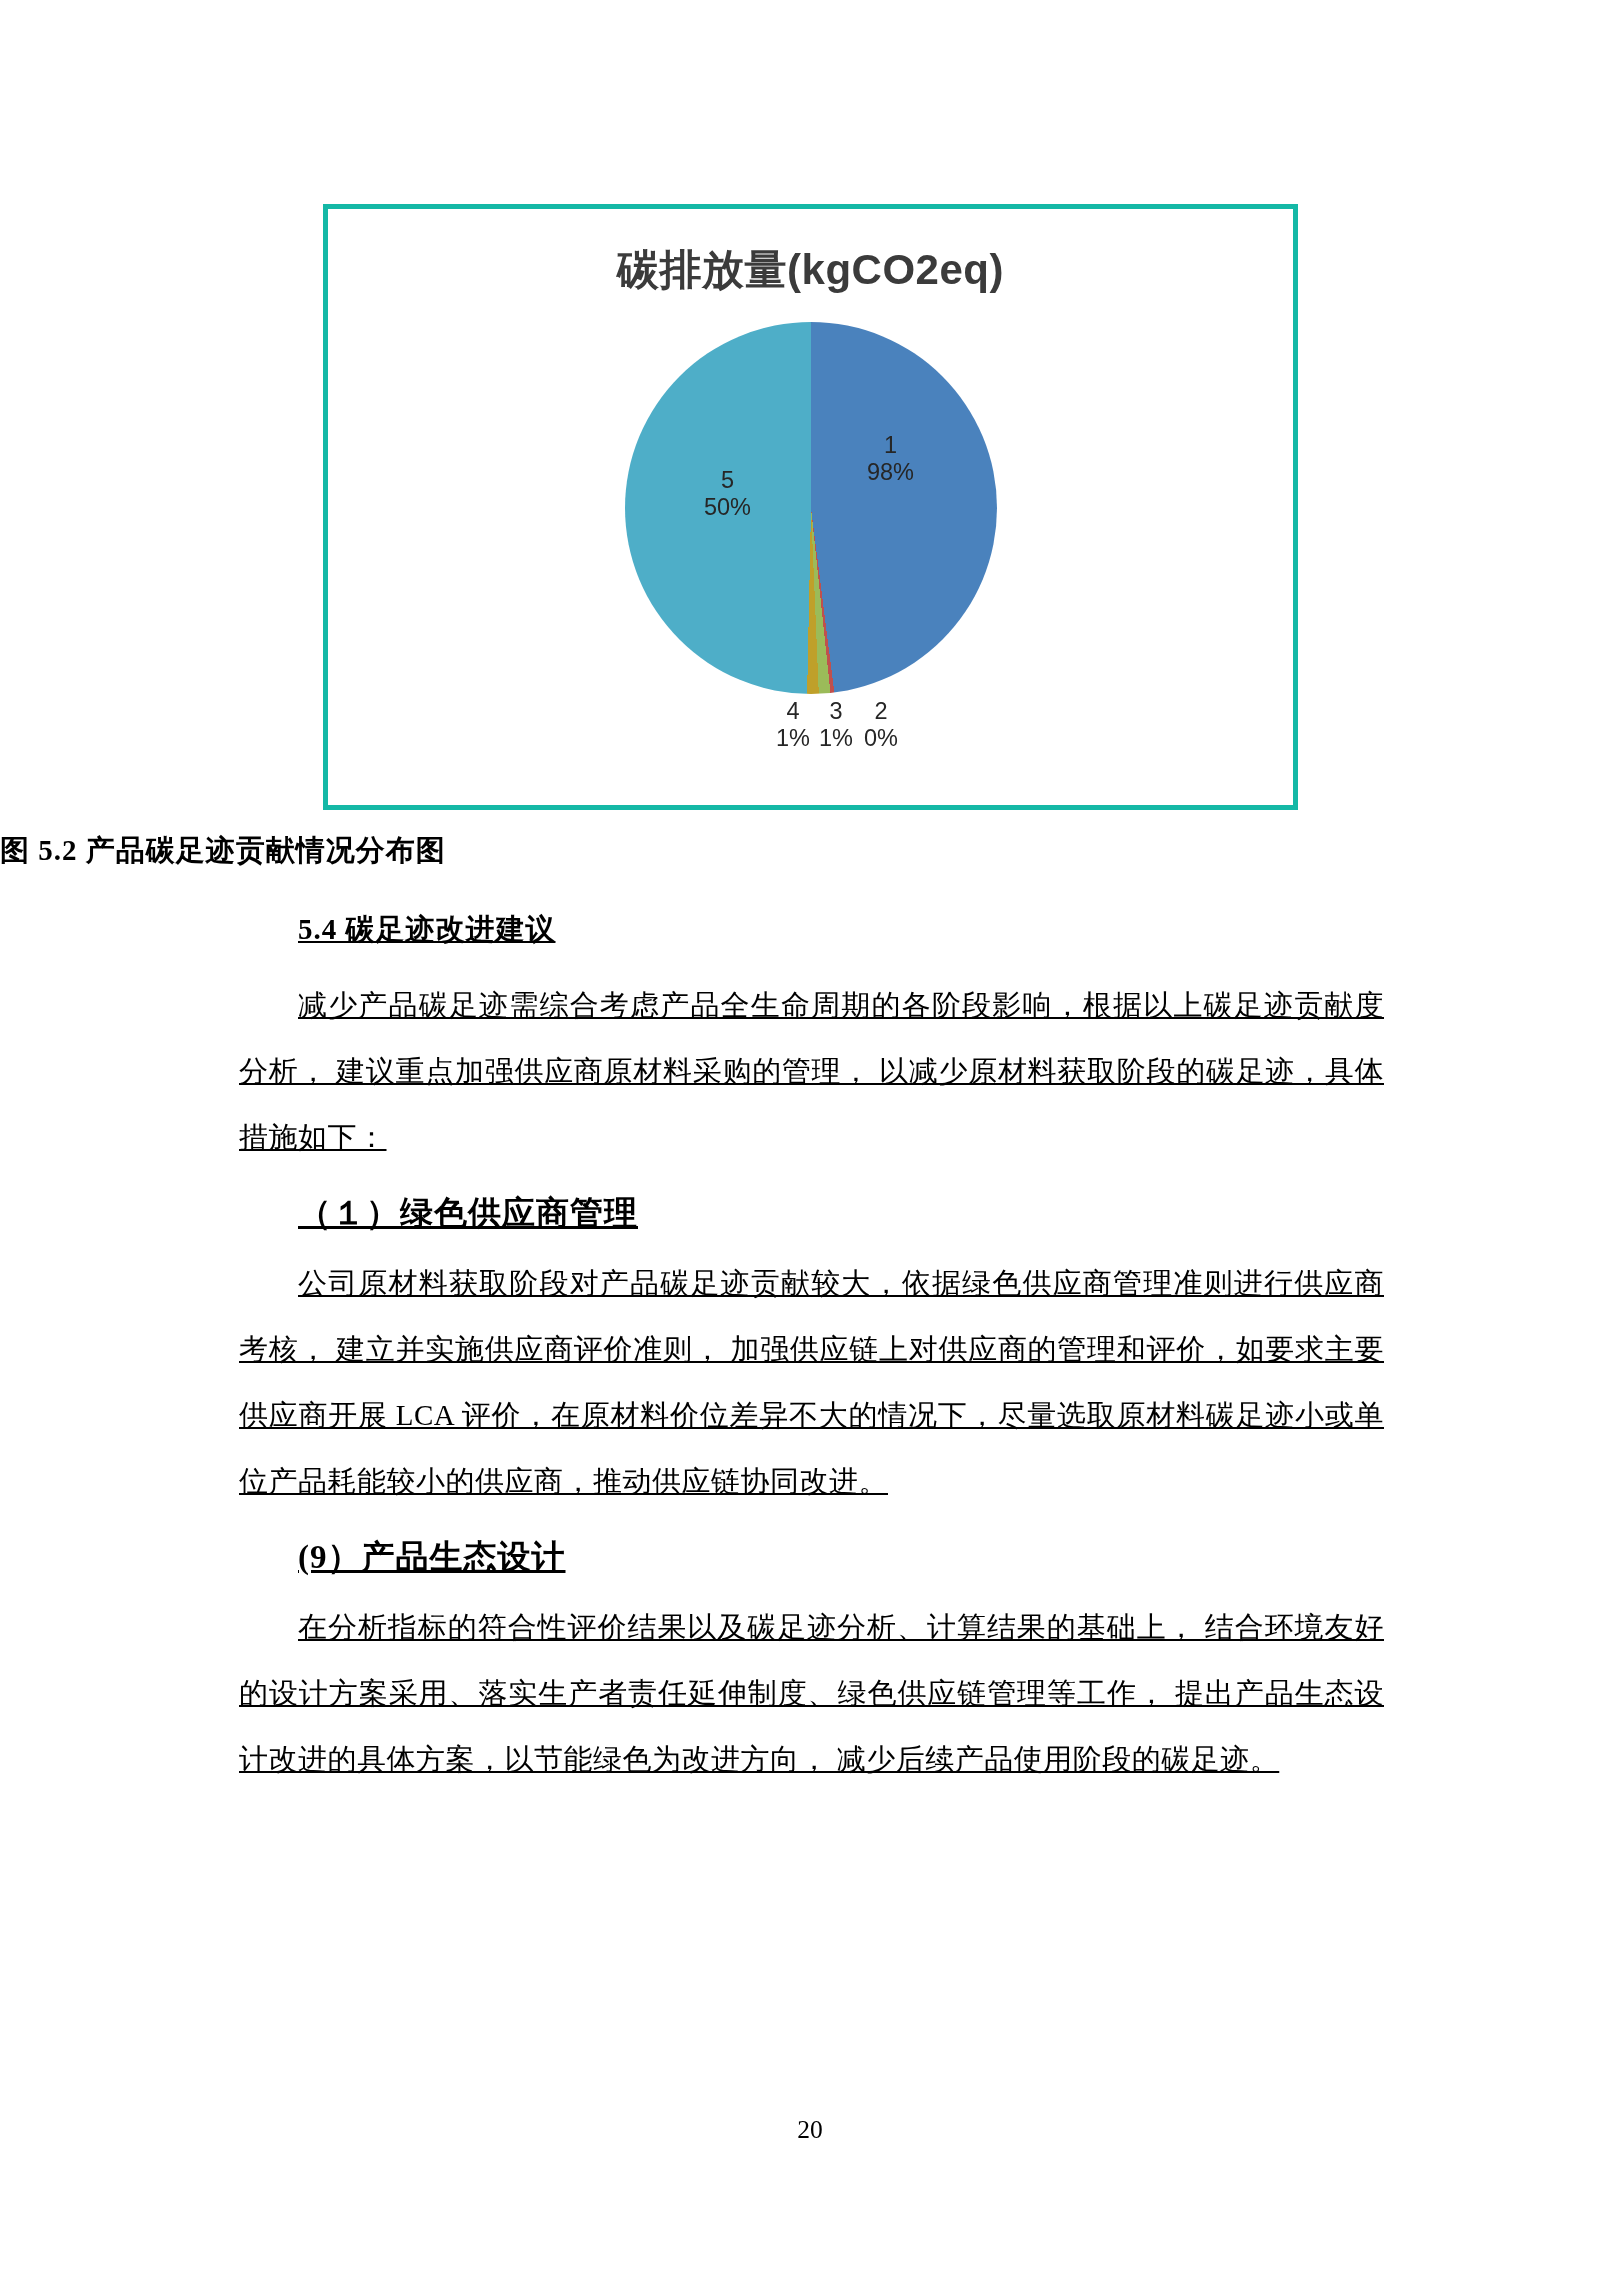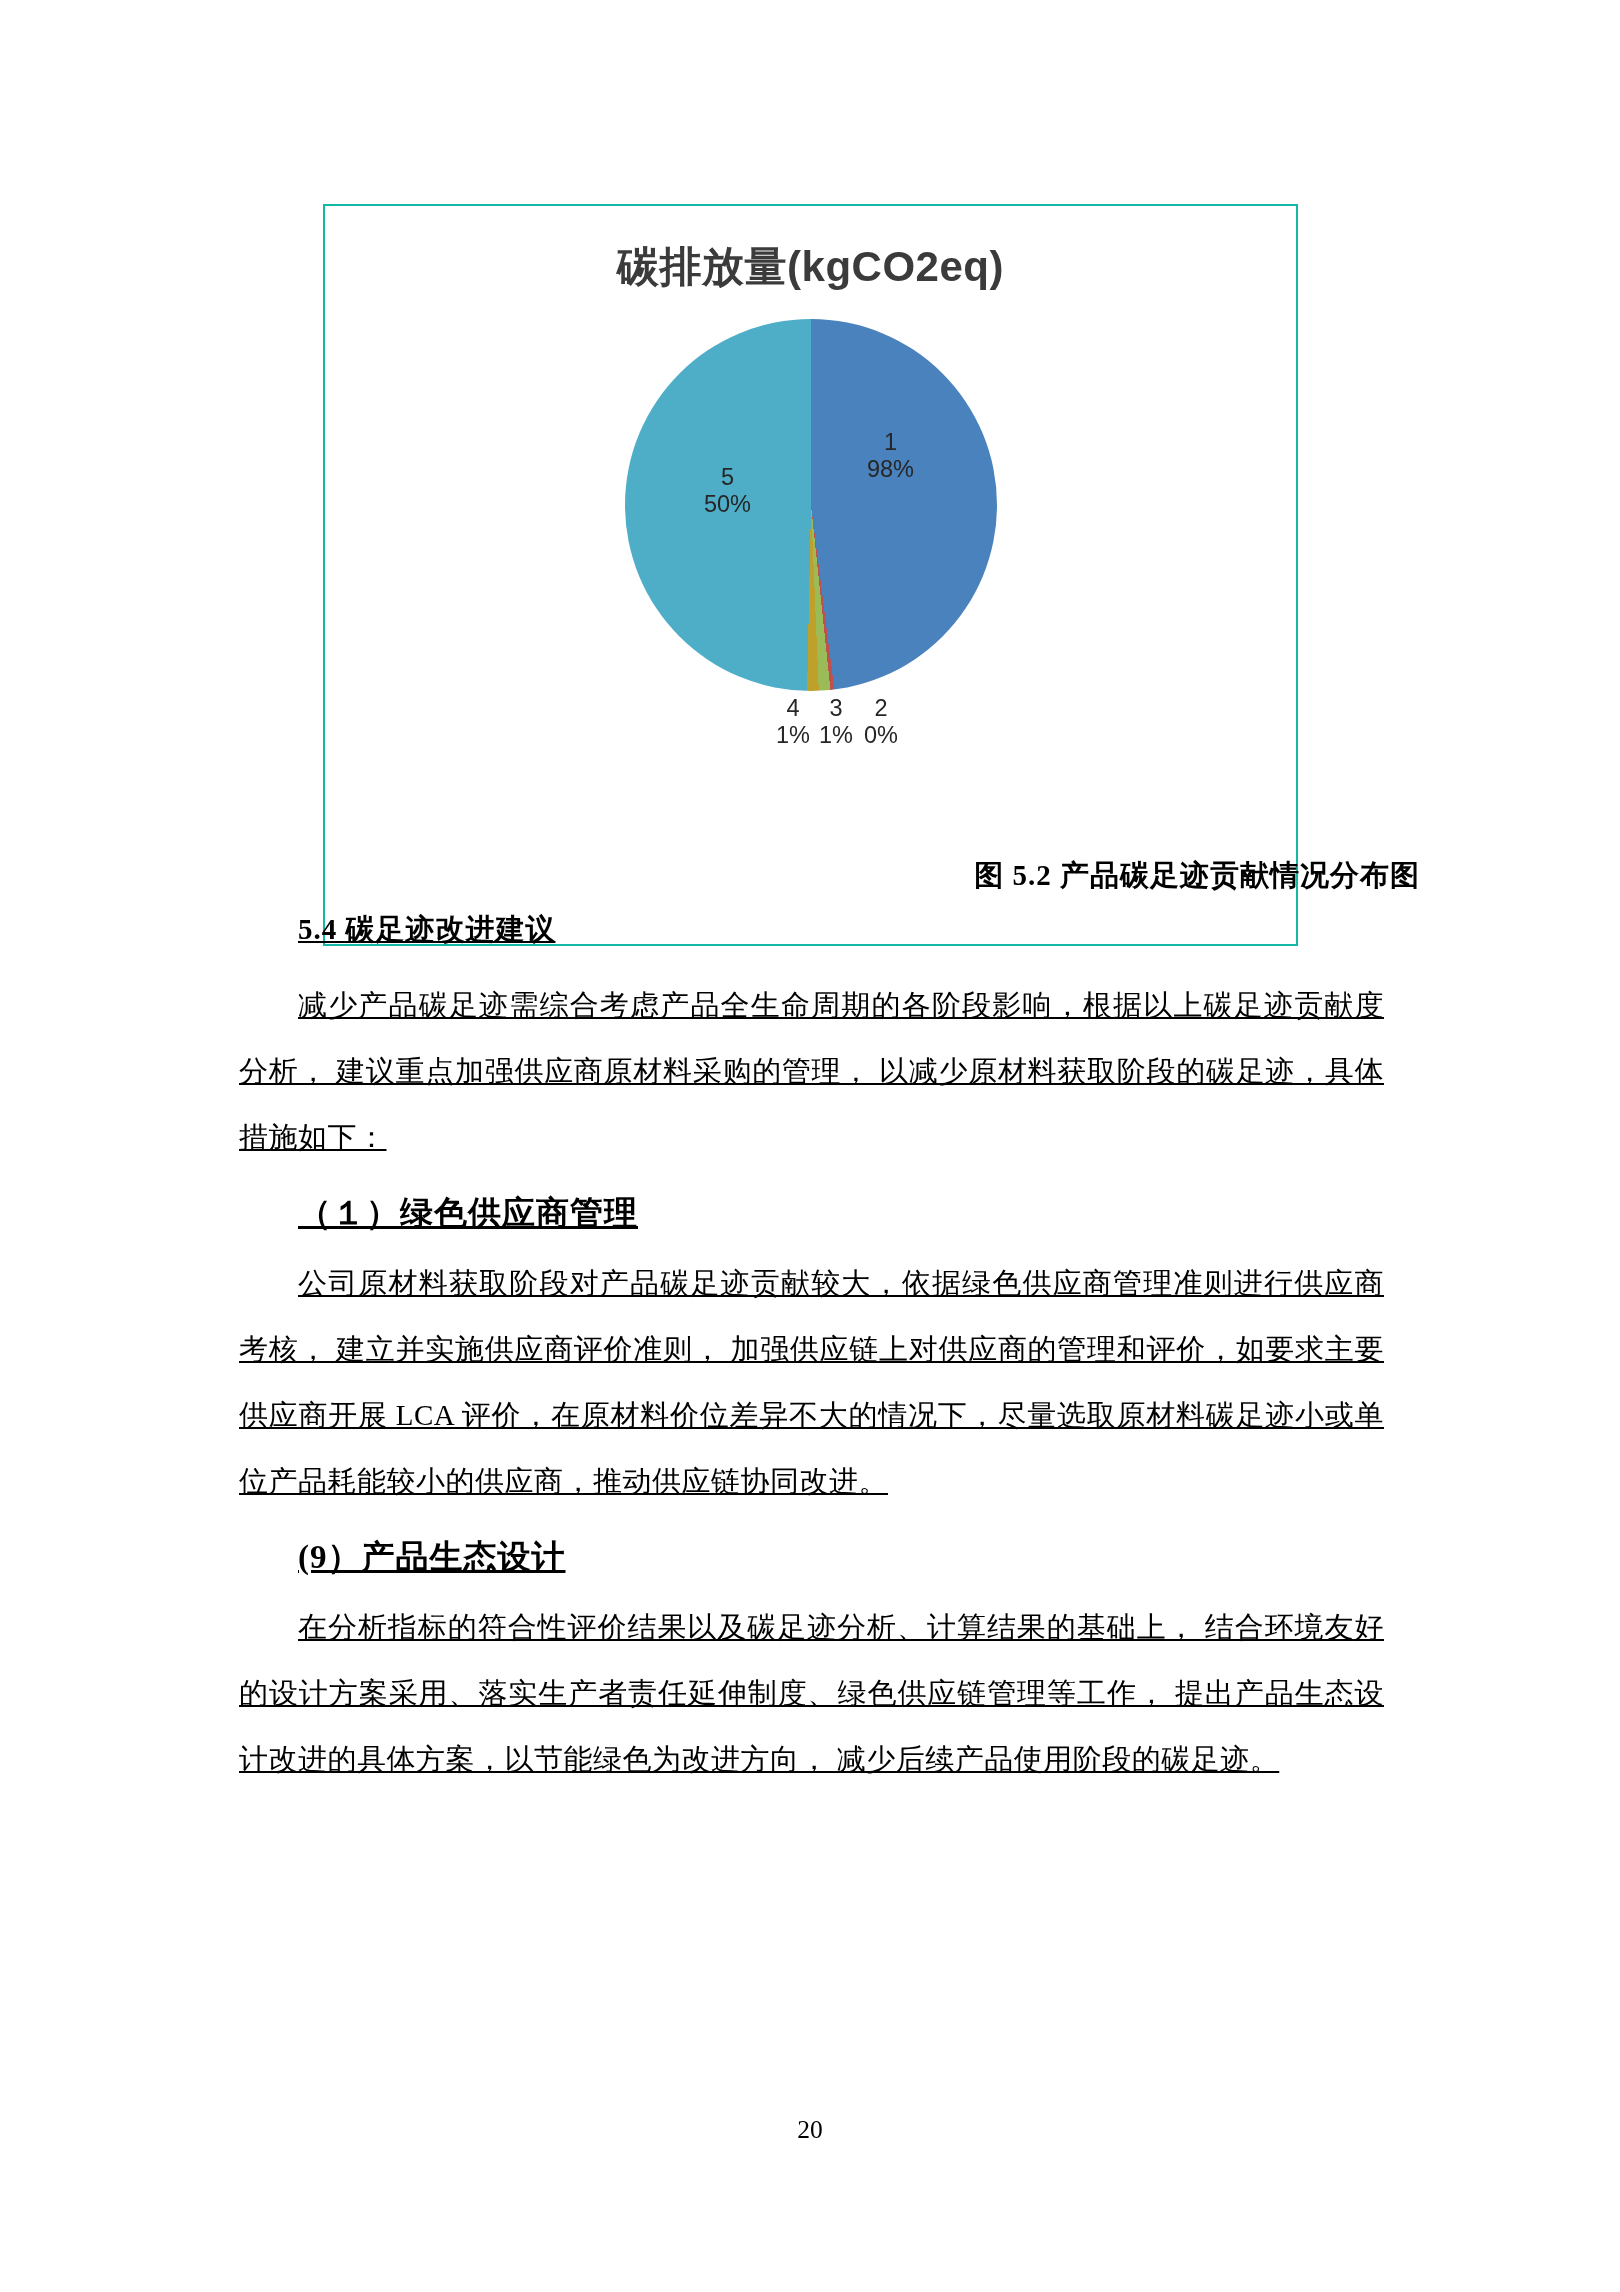--- a/index.html
+++ b/index.html
@@ -21,22 +21,22 @@
     position: relative;
     box-sizing: border-box;
     padding: 0;
   }
   
   .figure-box {
     position: absolute;
     left: 323px;
     top: 204px;
     width: 975px;
-    height: 742px;
-    border: 2px solid #14b8a6;
+    height: 606px;
+    border: 5px solid #14b8a6;
     background: #ffffff;
     box-sizing: border-box;
   }
   .chart-title {
     text-align: center;
     font-family: "Liberation Sans", sans-serif;
     font-weight: bold;
     font-size: 42px;
     color: #3b3b3b;
     margin-top: 33px;
@@ -67,26 +67,25 @@
   .lbl-5 { left: 59px;  top: 145px; width: 88px; }
   .lbl-4 { left: 149px; top: 376px; width: 39px; }
   .lbl-3 { left: 192px; top: 376px; width: 39px; }
   .lbl-2 { left: 233px; top: 376px; width: 47px; }
 
   .fig-caption {
     position: absolute;
     left: 0;
     top: 831px;
     width: 1420px;
-    text-align: right;
+    text-align: left;
     font-family: "Liberation Serif", serif;
     font-weight: bold;
     font-size: 29px;
     letter-spacing: 1px;
-    margin-top: 25px;
   }
 
   
   .content {
     position: absolute;
     left: 239px;
     top: 910px;
     width: 1145px;
     text-decoration: underline;
   }

